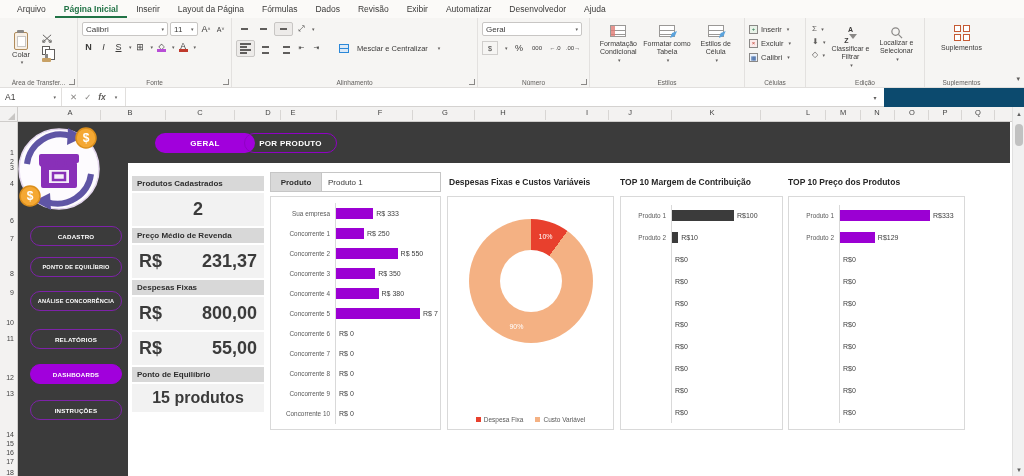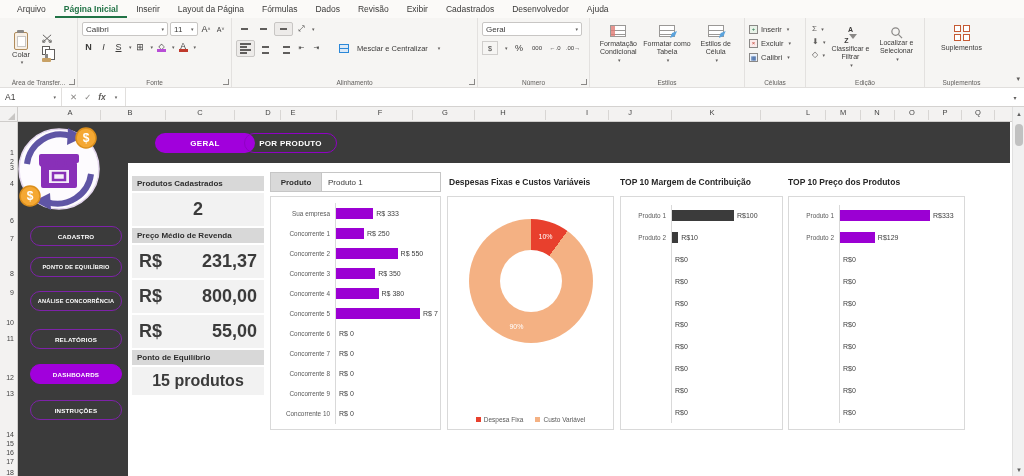--- a/index.html
+++ b/index.html
@@ -89,21 +89,21 @@
     color:#3B3A39; text-align:center; line-height:8px; padding-top:4px; }
   .az-ic { font-size:7px; line-height:7px; color:#3B3A39; font-weight:bold; }
   .funnel { display:inline-block; width:0; height:0; border:4px solid transparent; border-top:5px solid #8A8886; }
 
   .addin-ic { display:grid; grid-template-columns:7px 7px; grid-template-rows:7px 7px; gap:2px; margin-bottom:3px; }
   .addin-ic i { border:1.5px solid #C55A33; background:#fff; }
 
   .ribbon-collapse { position:absolute; right:4px; bottom:4px; font-size:7px; color:#605E5C; }
 
   
-  .fbar { position:absolute; left:0; top:88px; width:1024px; height:19px; background:#fff;
+  .fbar { position:absolute; left:0; top:88px; width:884px; height:19px; background:#fff;
     border-bottom:1px solid #D4D2D0; display:flex; align-items:stretch; }
   .name-box { width:62px; display:flex; align-items:center; justify-content:space-between;
     padding:0 5px; font-size:8.5px; color:#3B3A39; border-right:1px solid #E1DFDD; }
   .fx-tools { display:flex; align-items:center; gap:7px; padding:0 8px; font-size:8.5px;
     color:#8A8886; border-right:1px solid #E1DFDD; }
   .fx-tools .fx { font-style:italic; font-weight:bold; color:#605E5C; }
   .fbar-input { flex:1; }
   .fbar-exp { width:18px; display:flex; align-items:center; justify-content:center; font-size:6px; color:#605E5C; }
 
   
@@ -185,21 +185,21 @@
   <div class="menubar">
     <div id="menu-items" style="display:flex;">
         <div class="menu-item">Arquivo</div>
         <div class="menu-item active">Página Inicial</div>
         <div class="menu-item">Inserir</div>
         <div class="menu-item">Layout da Página</div>
         <div class="menu-item">Fórmulas</div>
         <div class="menu-item">Dados</div>
         <div class="menu-item">Revisão</div>
         <div class="menu-item">Exibir</div>
-        <div class="menu-item">Cadastrados</div>
+        <div class="menu-item">Automatizar</div>
         <div class="menu-item">Desenvolvedor</div>
         <div class="menu-item">Ajuda</div>
       </div>
   </div>
 
   <div class="ribbon">
     <div class="rgroup" style="width:78px;">
       <div class="rrow">
         <div class="big-btn">
           <span class="clipboard-ic"></span>
@@ -491,20 +491,21 @@
     <div class="kpi-stack" id="kpis">
         <div class="kpi-label">Produtos Cadastrados</div>
         <div class="kpi-value center" style="height: 33px;">
           <span class="num">2</span>
         </div>
         <div class="kpi-label">Preço Médio de Revenda</div>
         <div class="kpi-value" style="height: 33px;">
           <span class="pfx">R$</span>
           <span class="num">231,37</span>
         </div>
+        <div class="kpi-label">Despesas Fixas</div>
         <div class="kpi-value" style="height: 33px;">
           <span class="pfx">R$</span>
           <span class="num">800,00</span>
         </div>
         <div class="kpi-value" style="height: 33px;">
           <span class="pfx">R$</span>
           <span class="num">55,00</span>
         </div>
         <div class="kpi-label">Ponto de Equilíbrio</div>
         <div class="kpi-value center" style="height: 28px; font-size: 16px;">

